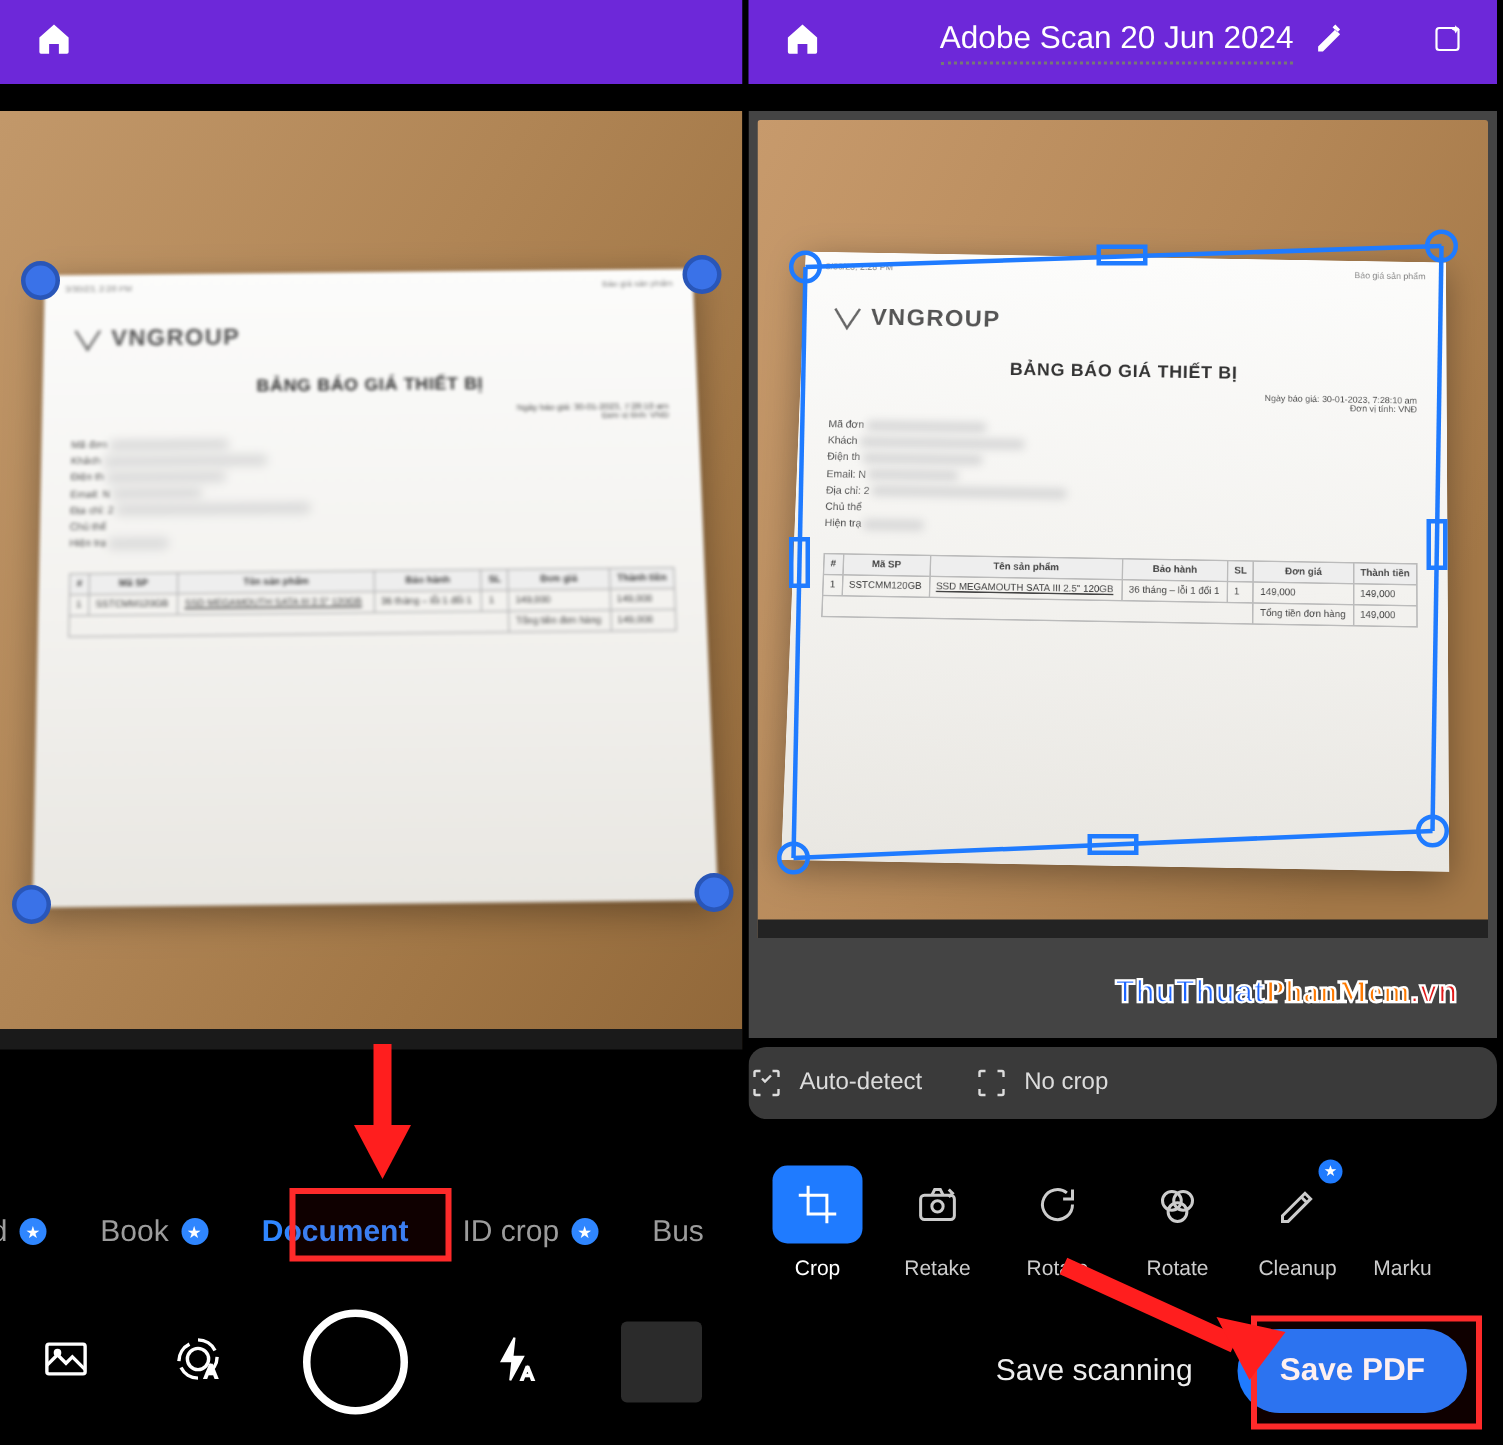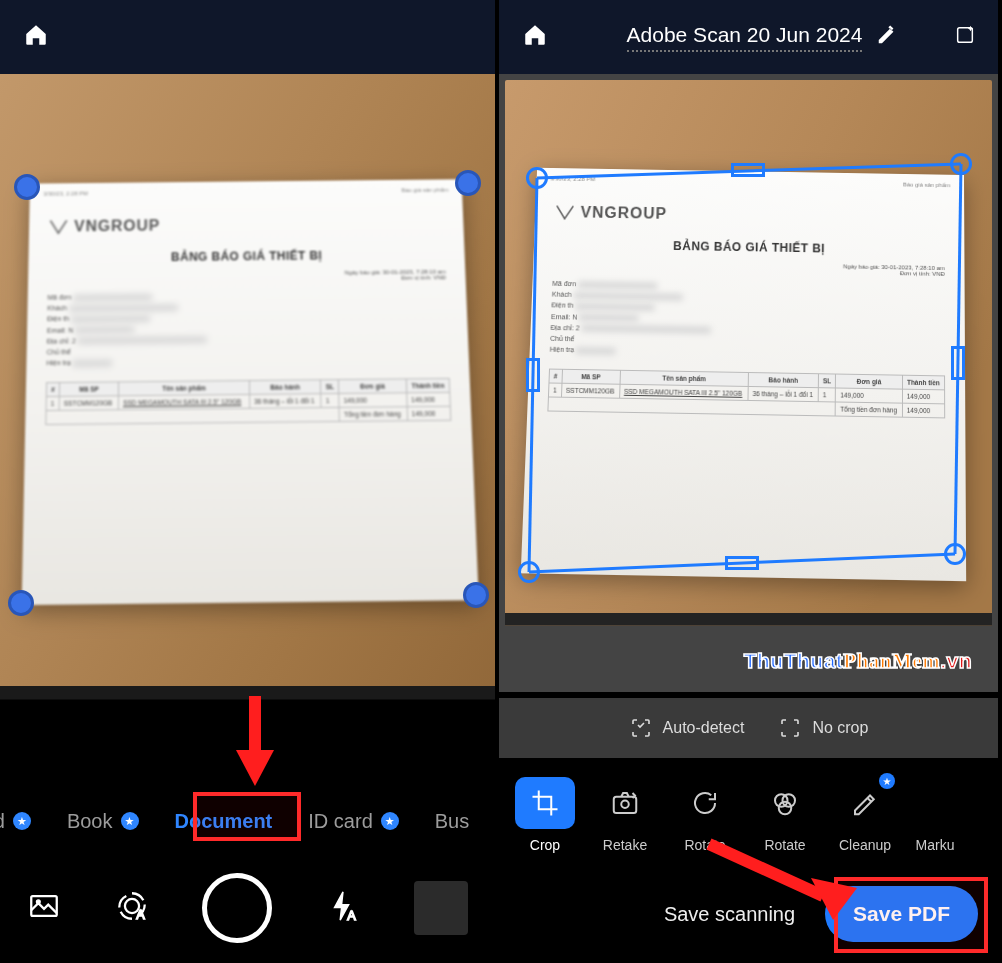--- a/index.html
+++ b/index.html
@@ -12,24 +12,24 @@
     overflow: hidden;
     position: relative;
   }
   .pane { position: relative; height: 963px; overflow: hidden; }
   .pane.left  { width: 499px; border-right: 4px solid #000; }
   .pane.right { width: 499px; }
 
   
   .topbar {
     position: absolute; top: 0; left: 0; right: 0;
-    height: 74px;
+    height: 56px;
     display: flex; align-items: center;
     padding: 0 22px;
-    background: #0f172a;
+    background: #6d28d9;
     z-index: 20;
   }
   .home-ico { width: 28px; height: 26px; fill: #fff; }
   .title-wrap {
     flex: 1; display: flex; align-items: center; justify-content: center;
     gap: 14px;
   }
   .title-text {
     color: #fff; font-size: 21px; font-weight: 500;
     border-bottom: 2px dotted #777; padding-bottom: 3px;
@@ -96,23 +96,24 @@
   .left .d4{ right:6px; top:508px; }
   
   .right .quad { position:absolute; inset:0; z-index:5; pointer-events:none; }
   .right .quad line { stroke:#1f7bff; stroke-width:3; }
   .chandle { position:absolute; width:22px; height:22px; border:3px solid #1f7bff; border-radius:50%; background:rgba(255,255,255,.0); z-index:6; }
   .ehandle { position:absolute; width:34px; height:14px; border:3px solid #1f7bff; background:transparent; z-index:6; }
   .ehandle.v { width:14px; height:34px; }
 
   
   .crop-tools {
-    position:absolute; left:0; right:0; top:698px; height:60px;
-    display:flex; align-items:center; justify-content:center; gap:34px;
+    position:absolute; left:0; right:0; top:698px; height:48px;
+    display:flex; align-items:center; justify-content:flex-start; gap:34px;
     background:#3a3a3a;
+    border-radius:12px;
   }
   .ct-btn { display:flex; align-items:center; gap:10px; color:#dcdcdc; font-size:16px; }
   .ct-btn svg { width:24px; height:24px; stroke:#dcdcdc; fill:none; stroke-width:1.6; }
 
   
   .mode-strip {
     position:absolute; left:0; right:0; top:790px; height:62px;
     display:flex; align-items:center; gap:36px;
     padding-left:0; color:#fff; font-size:20px;
     overflow:hidden; background:#000;
@@ -251,21 +252,21 @@
     <span class="item dim partial-l">
       <span>ard</span>
         <span class="star">★</span>
     </span>
     <span class="item dim">
       <span>Book</span>
         <span class="star">★</span>
     </span>
     <span class="item active">Document</span>
     <span class="item dim">
-      <span>ID card</span>
+      <span>ID crop</span>
         <span class="star">★</span>
     </span>
     <span class="item dim">Bus</span>
   </div>
   <div class="mode-hi" style="left:193px; top:792px; width:108px; height:49px;"></div>
 
   <div class="capture-bar">
     <span>
       <svg class="cb-ico" viewBox="0 0 24 24">
           <rect x="3" y="5" width="18" height="14" rx="1" fill="none" stroke="#fff" stroke-width="1.6"></rect>

